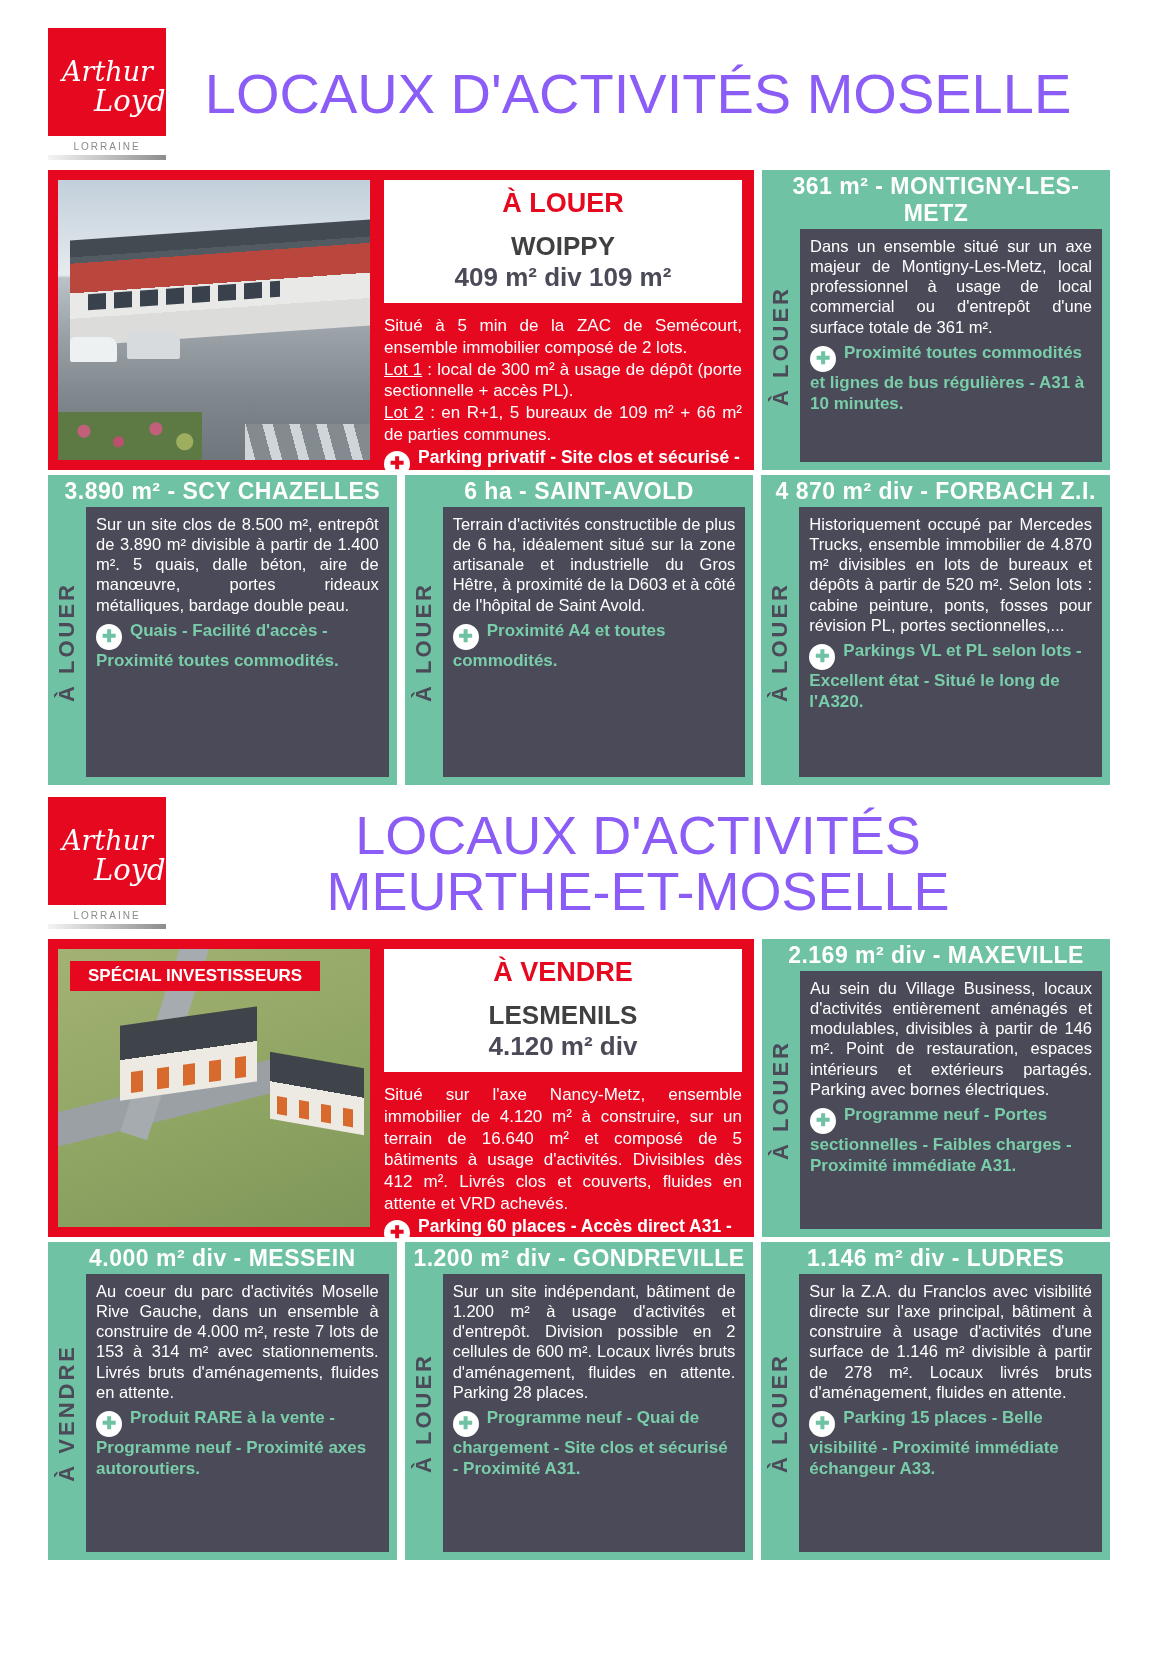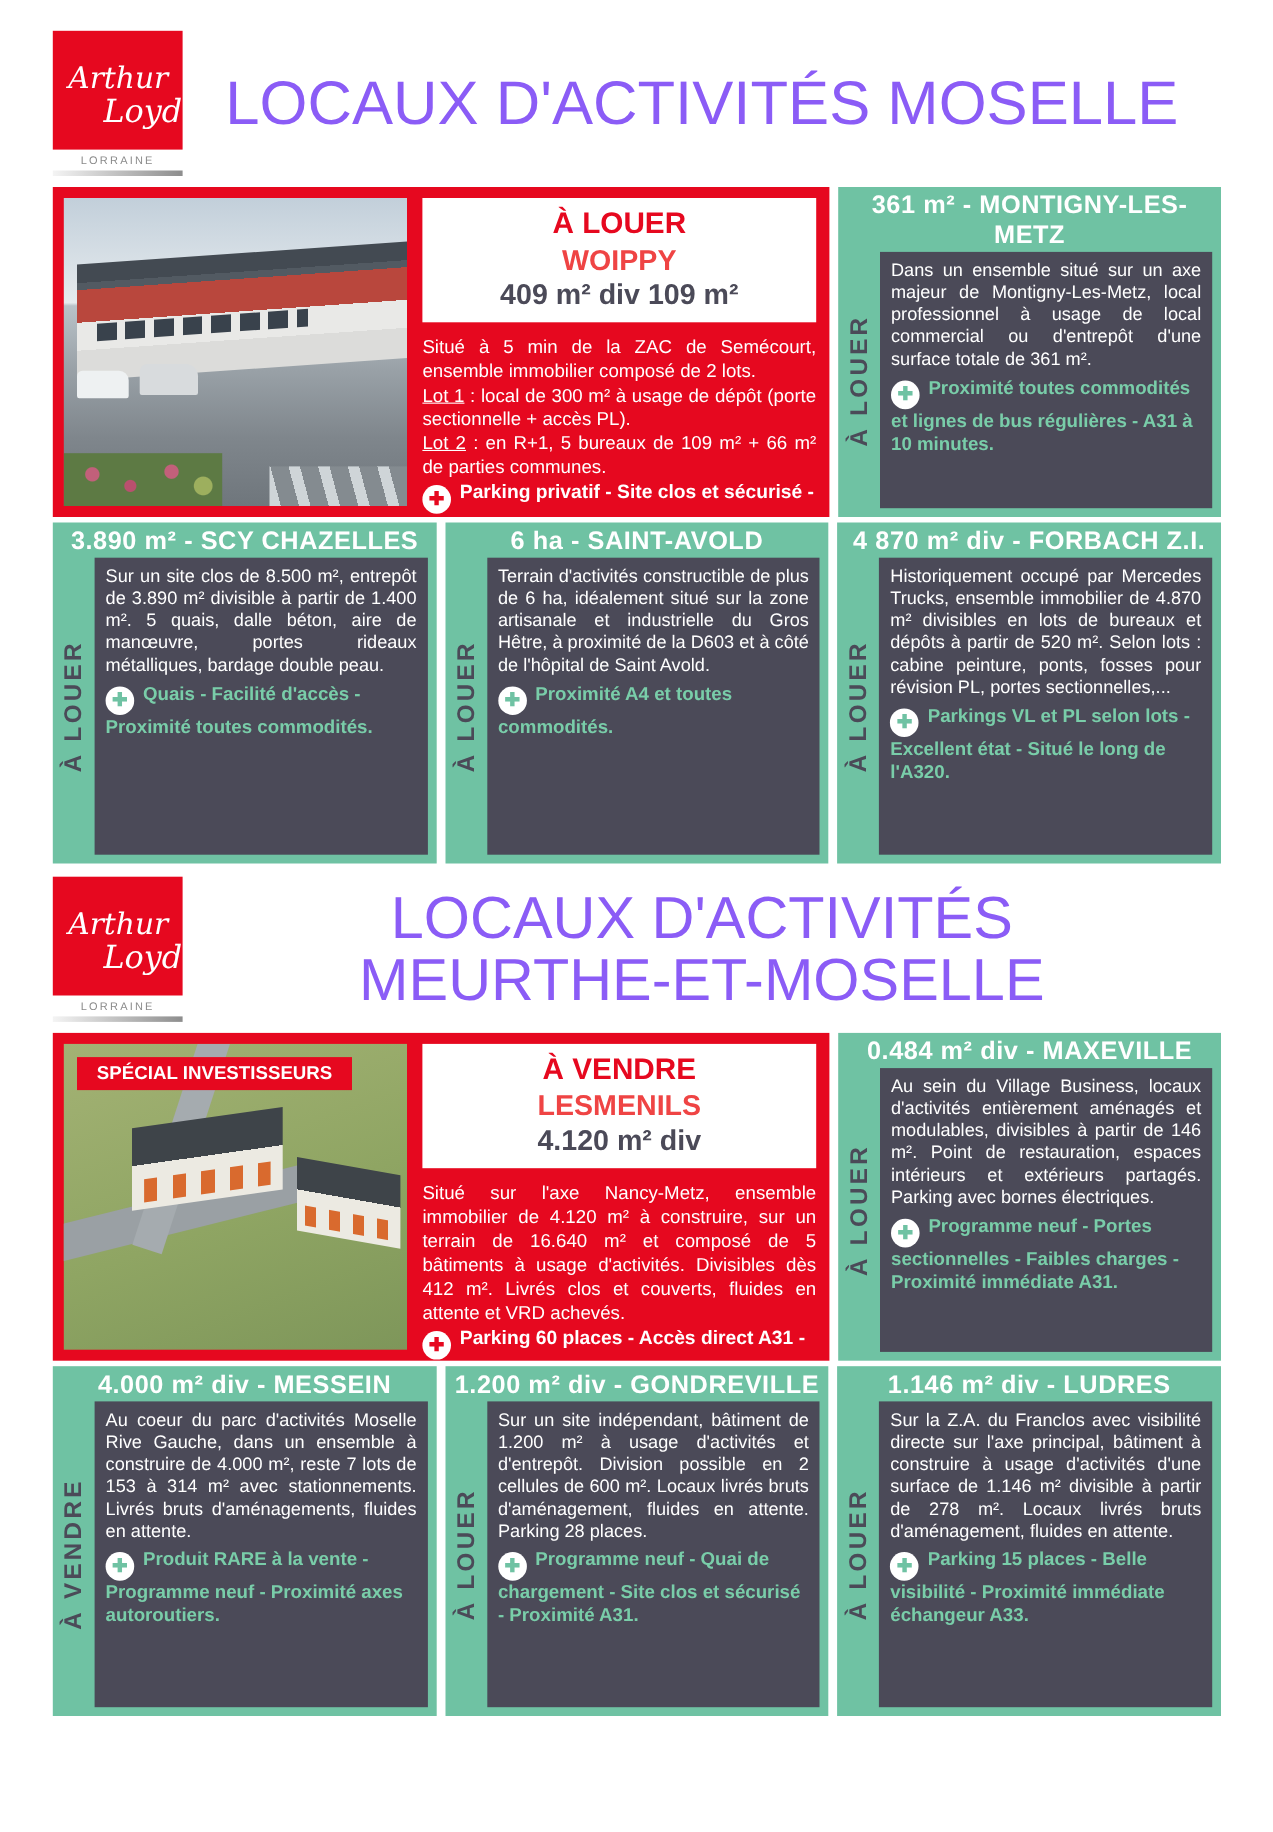--- a/index.html
+++ b/index.html
@@ -22,21 +22,21 @@
   .row { display:flex; gap:8px; margin-bottom:5px; }
   .row1 { height:300px; } .row2 { height:310px; }
   .row3 { height:298px; } .row4 { height:318px; }
 
   
   .featured { flex:0 0 706px; background:#e6081f; display:flex; gap:12px; padding:10px; }
   .featured .photo { flex:0 0 312px; }
   .f-right { flex:1; display:flex; flex-direction:column; padding:0 2px; }
   .f-titlebox { background:#fff; text-align:center; padding:8px 4px 10px; margin:0 0 12px; }
   .f-status { color:#e6081f; font-weight:bold; font-size:27px; }
-  .f-city { color:#ef4444; font-weight:bold; font-size:26px; margin-top:2px; }
+  .f-city { color:#404040; font-weight:bold; font-size:26px; margin-top:12px; }
   .f-size { color:#4b4a58; font-weight:bold; font-size:26px; }
   .f-desc { color:#fff; font-size:17px; line-height:1.28; text-align:justify; white-space:pre-line; }
   .f-desc .u { text-decoration:underline; }
   .f-plus { margin-top:auto; color:#fff; font-weight:bold; font-size:17.5px; line-height:1.3; padding-bottom:2px; }
 
   
   .card { flex:1; background:#6fc2a3; display:flex; flex-direction:column; overflow:hidden; }
   .card-title { color:#fff; font-weight:bold; font-size:23px; text-align:center; padding:3px 2px 2px; letter-spacing:0.5px; }
   .card-body { flex:1; display:flex; padding:0 8px 8px 0; }
   .card-side { flex:0 0 38px; display:flex; align-items:center; justify-content:center; }
@@ -276,21 +276,21 @@
           <div class="f-status">À VENDRE</div>
           <div class="f-city">LESMENILS</div>
           <div class="f-size">4.120 m² div</div>
         </div>
         <p class="f-desc">Situé sur l'axe Nancy-Metz, ensemble immobilier de 4.120 m² à construire, sur un terrain de 16.640 m² et composé de 5 bâtiments à usage d'activités. Divisibles dès 412 m². Livrés clos et couverts, fluides en attente et VRD achevés.</p>
         <p class="f-plus"><span class="plus-icon">✚</span><span>Parking 60 places  - Accès direct A31 - Proximité gare TGV et aéroport.</span></p>
       </div>
     </div>
 
     <div class="card">
-      <div class="card-title">0.484 m² div - MAXEVILLE</div>
+      <div class="card-title">2.169 m² div - MAXEVILLE</div>
       <div class="card-body">
         <div class="card-side">
             <span class="v-label">À LOUER</span>
           </div>
         <div class="card-main">
           <div class="photo ph-maxeville">
             <div class="badge badge-tl">NOVATEUR &amp; DURABLE</div>
             <div class="facade"></div>
             <div class="entry"></div>
             <div class="canopy"></div>

